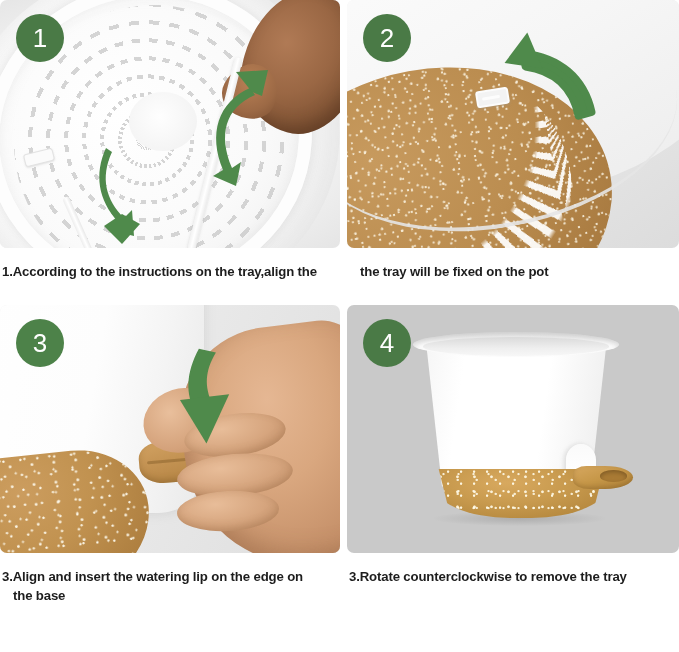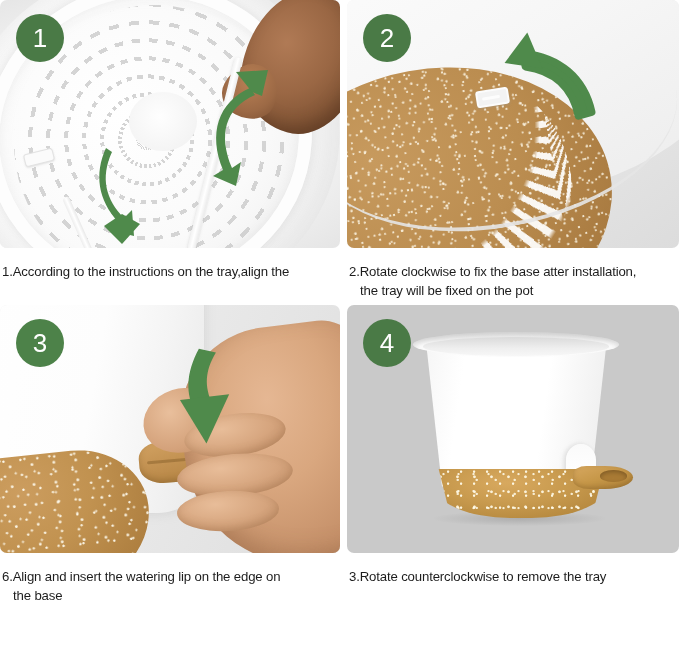--- a/index.html
+++ b/index.html
@@ -69,20 +69,21 @@
   }
 
   
   .caption {
     padding: 14px 4px 0 2px;
     font-size: 13.2px;
     line-height: 19px;
     color: #1d1d1d;
     font-family: "Liberation Sans", sans-serif;
     letter-spacing: -0.15px;
+    font-weight: bold;
   }
   .caption .cont {
     display: block;
     padding-left: 11px;
   }
 
   
   .p1-bg {
     background:
       radial-gradient(ellipse 120% 95% at 40% 55%, #fbfbfb 0%, #f2f2f2 45%, #e3e3e3 72%, #d7d7d7 100%);
@@ -527,21 +528,20 @@
           <div class="p2-clip"></div>
 
           <svg class="p2-arrow" viewBox="0 0 140 110">
             <path d="M36,30 C74,34 100,56 108,92 L94,96 C88,66 68,48 38,44 Z" fill="#4f8a4b" stroke="#4f8a4b" stroke-width="8" stroke-linejoin="round"></path>
             <path d="M40,8 L16,40 L56,46 Z" fill="#4f8a4b"></path>
           </svg>
         </div>
         <div class="badge" style="background:#4a7a46;">2</div>
       </div>
       <div class="caption">
-        <span>2.Rotate clockwise to fix the base atter installation,</span>
         <span class="cont">the tray will be fixed on the pot</span>
       </div>
     </div>
 
     <div class="step">
       <div class="photo p3-bg">
         <div class="photo-inner">
           <div class="p3-pot"></div>
           <div class="p3-base"></div>
           <div class="p3-lip"></div>
@@ -552,21 +552,21 @@
           <div class="p3-f3"></div>
 
           <svg class="p3-arrow" viewBox="0 0 70 110">
             <path d="M26,4 C12,30 12,52 22,70 L40,62 C32,44 32,28 44,8 Z" fill="#4f8a4b"></path>
             <path d="M6,58 L34,104 L58,52 Z" fill="#4f8a4b"></path>
           </svg>
         </div>
         <div class="badge" style="background:#4d8249;">3</div>
       </div>
       <div class="caption">
-        <span>6.Align and insert the watering lip on the edge on</span>
+        <span>3.Align and insert the watering lip on the edge on</span>
         <span class="cont">the base</span>
       </div>
     </div>
 
     <div class="step">
       <div class="photo p4-bg">
         <div class="photo-inner">
           <div class="p4-shadow"></div>
           <div class="p4-pot"></div>
           <div class="p4-rim"></div>

